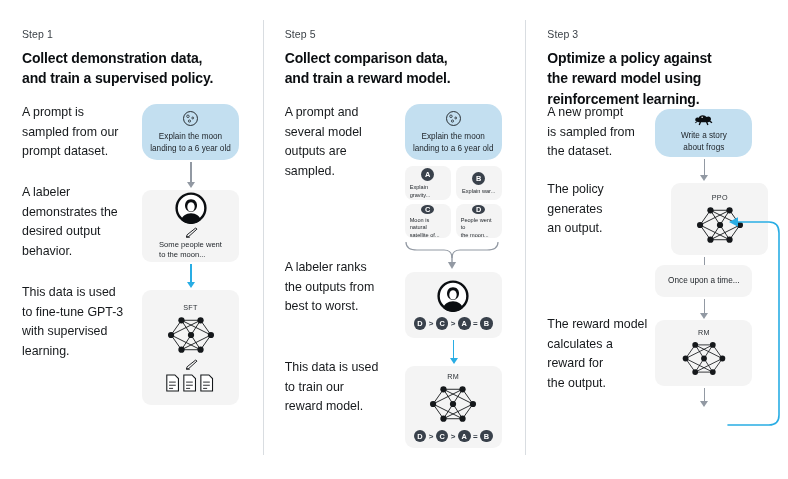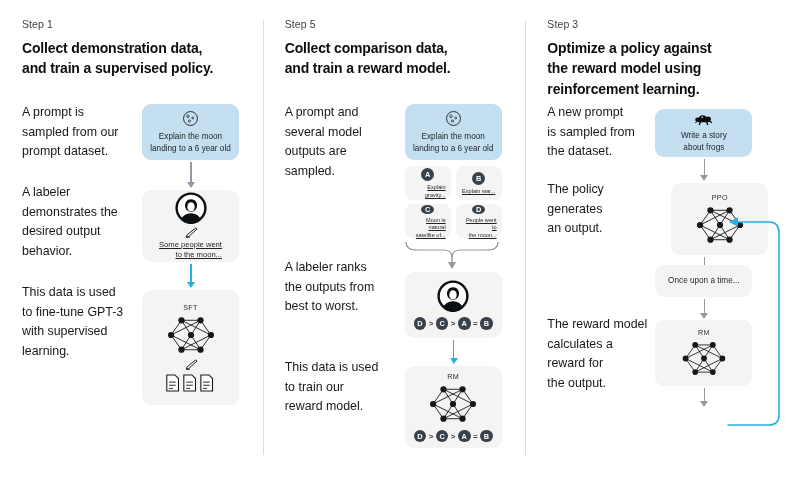--- a/index.html
+++ b/index.html
@@ -12,21 +12,21 @@
     font-family: "Liberation Sans", sans-serif;
     color: #111417;
     overflow: hidden;
     position: relative;
   }
   .board { display: flex; width: 788px; height: 479px; }
 
   .col {
     width: 263px; height: 479px;
     position: relative;
-    padding: 18px 0 0 0;
+    padding: 28px 0 0 0;
   }
   .col + .col::before {
     content: "";
     position: absolute;
     left: 0; top: 20px;
     width: 1px; height: 435px;
     background: #d9dde1;
   }
 
   .step-label {
@@ -57,35 +57,34 @@
   
   .node {
     position: absolute;
     border-radius: 9px;
     background: #f4f4f4;
     display: flex;
     flex-direction: column;
     align-items: center;
     justify-content: center;
   }
-  .node.blue { background: #c3dff0; }
+  .node.blue { background: #c3dff0; border-radius: 15px; }
   .node-text {
     font-size: 8.2px;
     text-align: center;
     color: #1d2227;
     line-height: 1.38;
     padding: 0 6px;
   }
   .node-caption {
     font-size: 7.6px;
     color: #1d2227;
-    text-align: right;
+    text-align: left;
     line-height: 1.35;
     padding: 0 5px;
-    text-decoration: underline;
   }
   .net-label {
     font-size: 7.2px;
     color: #2a2f34;
     letter-spacing: .35px;
     margin-bottom: 2px;
   }
 
   
   .arrow {

